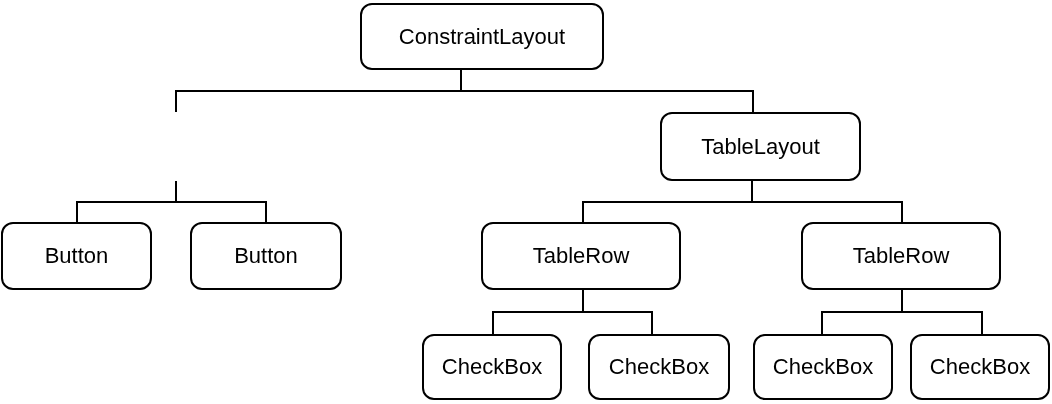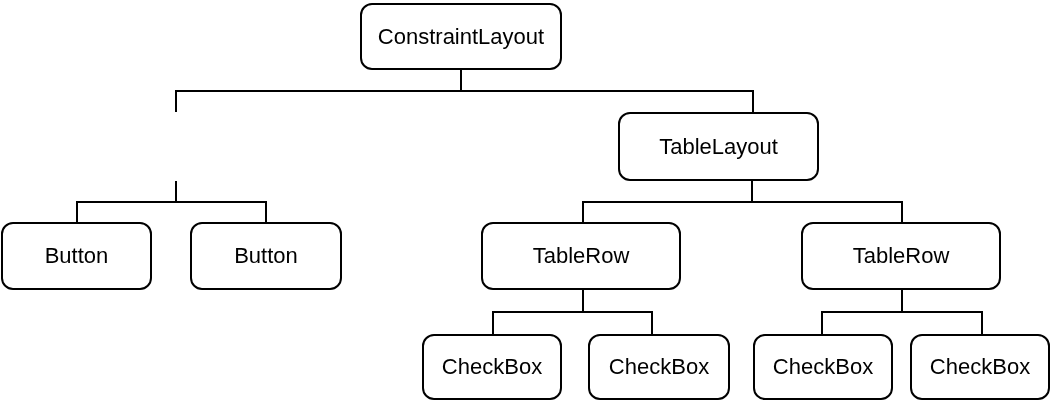--- a/index.html
+++ b/index.html
@@ -33,23 +33,23 @@
     background: #ffffff;
     border: 2px solid #000000;
     border-radius: 12px;
     display: flex;
     align-items: center;
     justify-content: center;
     font-size: 22px;
     color: #000000;
     white-space: nowrap;
   }
-  .n-constraint { left: 360px; top: 3px;   width: 202px; height: 67px; }
+  .n-constraint { left: 360px; top: 3px;   width: 244px; height: 67px; }
   .n-linear     { left: 76px;  top: 112px; width: 201px; height: 69px; }
-  .n-table      { left: 618px; top: 112px; width: 201px; height: 69px; }
+  .n-table      { left: 660px; top: 112px; width: 201px; height: 69px; }
   .n-button1    { left: 1px;   top: 222px; width: 151px; height: 68px; }
   .n-button2    { left: 190px; top: 222px; width: 152px; height: 68px; }
   .n-trow1      { left: 481px; top: 222px; width: 200px; height: 68px; }
   .n-trow2      { left: 801px; top: 222px; width: 200px; height: 68px; }
   .n-cb1        { left: 422px; top: 334px; width: 140px; height: 66px; }
   .n-cb2        { left: 588px; top: 334px; width: 142px; height: 66px; }
   .n-cb3        { left: 753px; top: 334px; width: 140px; height: 66px; }
   .n-cb4        { left: 910px; top: 334px; width: 140px; height: 66px; }
 </style>
 </head>

